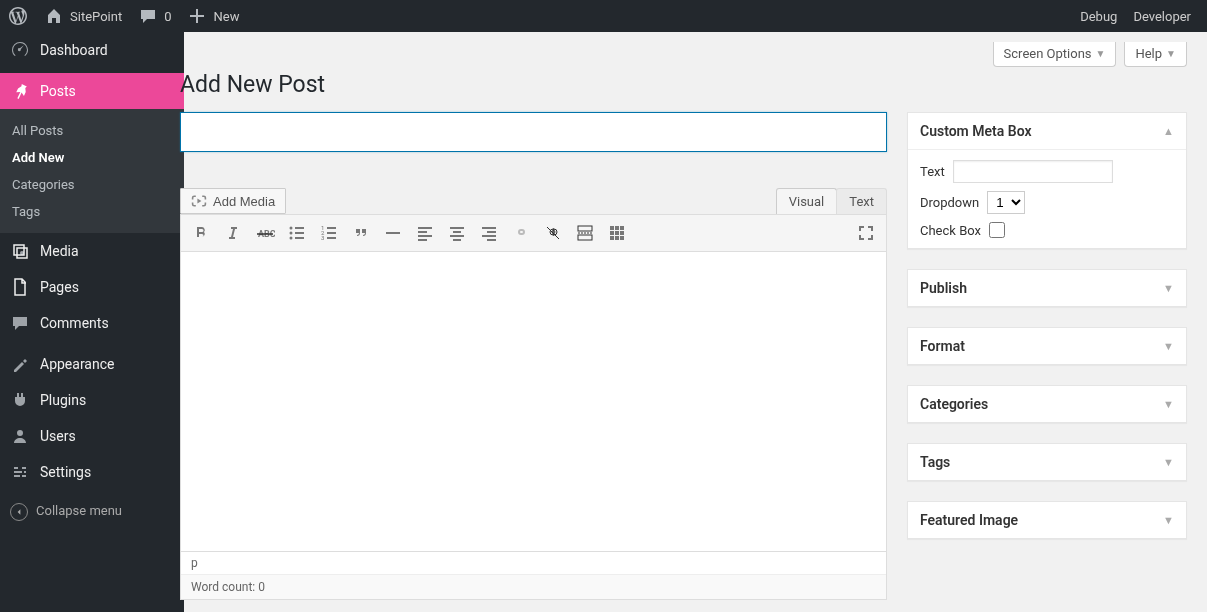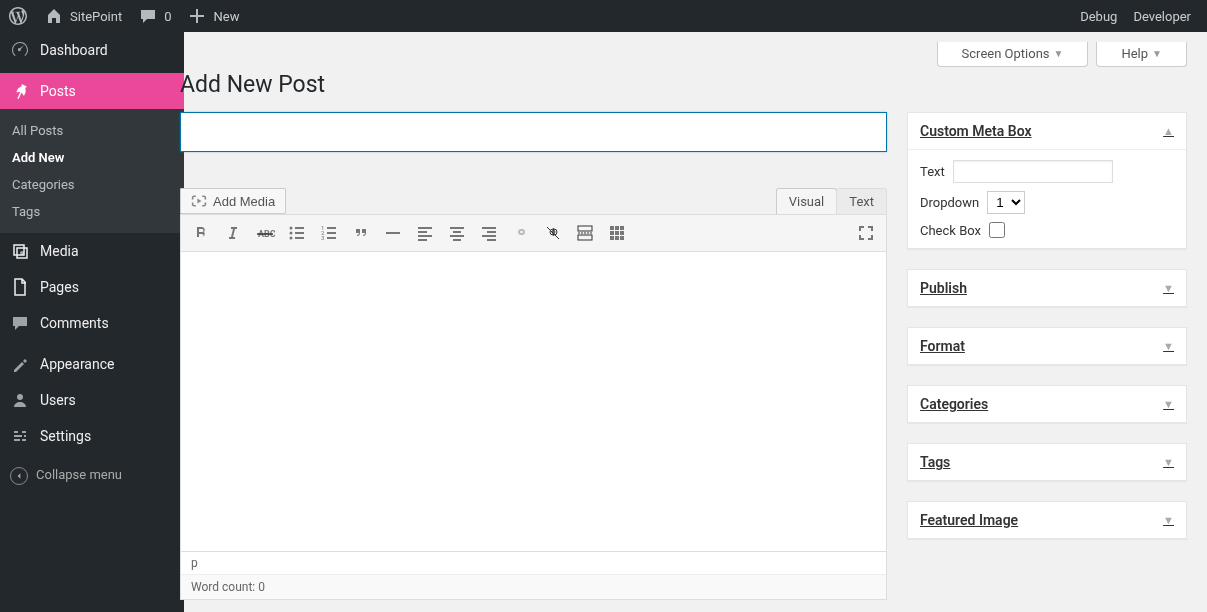--- a/index.html
+++ b/index.html
@@ -22,21 +22,21 @@
   .side-sub { background: #32373c; padding: 8px 0; }
   .side-sub-item { padding: 6px 12px; font-size: 13px; color: rgba(240,245,250,.7); cursor: pointer; }
   .side-sub-item.current { color: #fff; font-weight: 600; }
   .side-sep { height: 5px; background: transparent; border-bottom: 1px solid transparent; }
   .side-collapse { display: flex; align-items: flex-start; gap: 8px; padding: 8px 10px; color: #aaa; cursor: pointer; font-size: 13px; }
   .side-collapse .mic { width: 18px; height: 18px; fill: #aaa; border: 1px solid #888; border-radius: 50%; padding: 1px; }
   
   
   .content { position: absolute; top: 32px; left: 160px; right: 0; bottom: 0; padding: 10px 20px 20px 20px; overflow: auto; }
   .top-actions { display: flex; justify-content: flex-end; gap: 8px; margin-bottom: 4px; }
-  .screen-btn { background: #fff; border: 1px solid #ccc; border-top: none; padding: 4px 24px 5px; border-radius: 0 0 4px 4px; font-size: 13px; color: #555; cursor: pointer; display: flex; align-items: center; gap: 4px; }
+  .screen-btn { background: #fff; border: 1px solid #ccc; border-top: none; padding: 4px 10px 5px; border-radius: 0 0 4px 4px; font-size: 13px; color: #555; cursor: pointer; display: flex; align-items: center; gap: 4px; }
   .screen-btn .caret { font-size: 10px; color: #999; }
   h1.page-title { font-size: 23px; font-weight: 400; margin: 0 0 14px 0; color: #23282d; }
   
   .columns { display: flex; gap: 20px; align-items: flex-start; }
   .col-main { flex: 1; min-width: 0; }
   .col-side { width: 280px; flex: none; }
   
   .title-input { width: 100%; padding: 8px 10px; font-size: 18px; border: 1px solid #0073aa; outline: none; background: #fff; height: 40px; box-shadow: 0 0 2px rgba(30,140,190,.4); }
   
   .editor-top { display: flex; justify-content: space-between; align-items: flex-end; margin-top: 36px; }
@@ -53,21 +53,21 @@
   .toolbar .tbtn.dis svg { fill: #bbb; }
   .toolbar .spacer { flex: 1; }
   
   .editor-body { background: #fff; border: 1px solid #ddd; border-top: none; height: 300px; }
   .editor-status { border: 1px solid #ddd; border-top: none; background: #fff; font-size: 12px; color: #666; }
   .editor-status .pathrow { padding: 4px 10px; border-bottom: 1px solid #eee; }
   .editor-status .wc { padding: 5px 10px; background: #f9f9f9; }
   
   
   .postbox { background: #fff; border: 1px solid #e5e5e5; box-shadow: 0 1px 1px rgba(0,0,0,.04); margin-bottom: 20px; }
-  .postbox-head { padding: 10px 12px; font-size: 14px; font-weight: 600; border-bottom: 1px solid #eee; display: flex; justify-content: space-between; align-items: center; cursor: pointer; text-decoration: underline; }
+  .postbox-head { padding: 10px 12px; font-size: 14px; font-weight: 600; border-bottom: 1px solid #eee; display: flex; justify-content: space-between; align-items: center; cursor: pointer; }
   .postbox-head.collapsed { border-bottom: none; }
   .postbox-head .toggle-ic { color: #aaa; font-size: 11px; }
   .postbox-body { padding: 10px 12px; font-size: 13px; }
   .postbox-body .row { display: flex; align-items: center; gap: 8px; margin-bottom: 8px; }
   .postbox-body .row:last-child { margin-bottom: 0; align-items: flex-end; }
   .postbox-body input[type=text] { border: 1px solid #ddd; padding: 3px 5px; width: 160px; background: #fff; box-shadow: inset 0 1px 2px rgba(0,0,0,.07); }
   .postbox-body select { border: 1px solid #ccc; padding: 2px 4px; background: #fff; }
   .postbox-body input[type=checkbox] { width: 16px; height: 16px; }
 </style>
 </head>
@@ -150,20 +150,26 @@
   </div>
   <div class="side-sep"></div>
   <div class="side-item">
     <svg class="mic" viewBox="0 0 20 20">
         <path d="M4 16l8-8 2 2-8 8H4v-2zm9-9l2-2 2 2-2 2-2-2z"></path>
       </svg>
     <span>Appearance</span>
   </div>
   <div class="side-item">
     <svg class="mic" viewBox="0 0 20 20">
+        <path d="M7 3v4H5v4a5 5 0 0010 0V7h-2V3h-2v4H9V3H7z"></path>
+      </svg>
+    <span>Plugins</span>
+  </div>
+  <div class="side-item">
+    <svg class="mic" viewBox="0 0 20 20">
         <path d="M10 10a3 3 0 100-6 3 3 0 000 6zm-6 7c0-3 3-5 6-5s6 2 6 5H4z"></path>
       </svg>
     <span>Users</span>
   </div>
   <div class="side-item">
     <svg class="mic" viewBox="0 0 20 20">
         <path d="M4 5h4v2H4zM4 9h8v2H4zM4 13h6v2H4zM12 5h4v2h-4zM14 9h2v2h-2zM12 13h4v2h-4z"></path>
       </svg>
     <span>Settings</span>
   </div>

